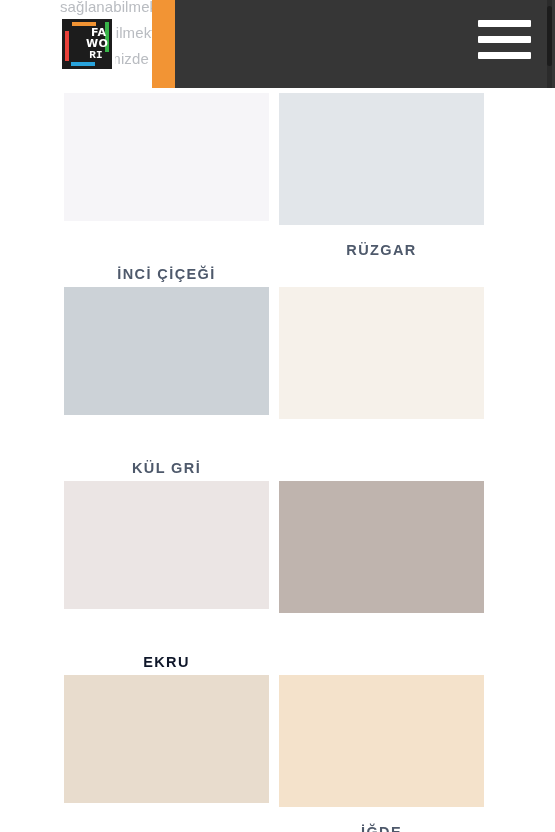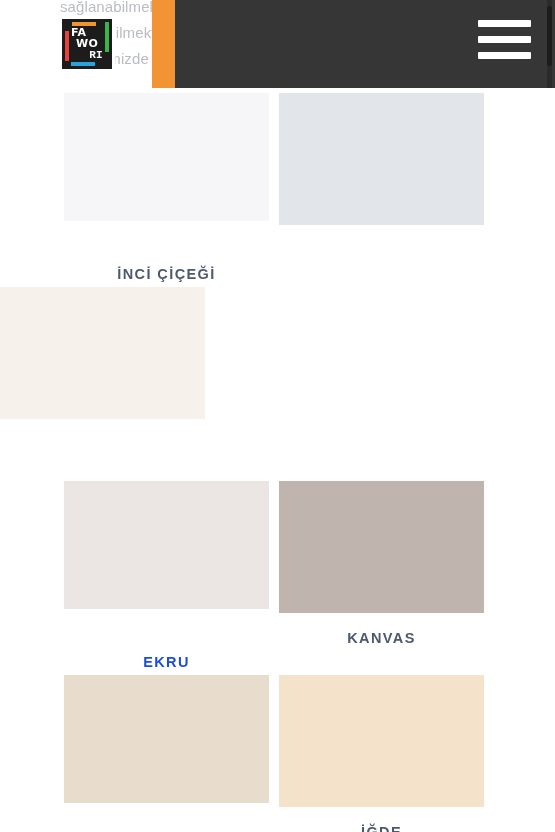--- a/index.html
+++ b/index.html
@@ -95,20 +95,21 @@
   .logo-text {
     position:absolute; inset:0;
     display:flex; flex-direction:column;
     align-items:center; justify-content:center;
     color:#ffffff;
     font-family:"DejaVu Sans", sans-serif;
     font-weight:700;
     font-size:11px;
     line-height:11.5px;
     letter-spacing:.3px;
+    padding-left:20px;
   }
   .logo-text span { display:block; }
   .lt-fa { align-self:flex-start; margin-left:9px; }
   .lt-wo { align-self:center; }
   .lt-ri { align-self:flex-end; margin-right:9px;font-family:Liberation Mono, monospace; }
 
   
   .grid {
     position:absolute;
     left:0; top:88px;
@@ -182,37 +183,41 @@
 
   <div class="grid">
 
     <div class="row">
       <div class="cell left">
         <div class="swatch" style="background: rgb(246, 245, 248);"></div>
         <div class="label" style="color: rgb(78, 89, 107);">İNCİ ÇİÇEĞİ</div>
       </div>
       <div class="cell right">
         <div class="swatch" style="background: rgb(226, 230, 234);"></div>
-      </div>
-    </div>
-
-    <div class="row">
+        <div class="label" style="color: rgb(78, 89, 107);">RÜZGAR</div>
+      </div>
+    </div>
+
+    <div class="row">
+      <div class="cell left">
+        <div class="swatch" style="background: rgb(204, 210, 215);"></div>
+        <div class="label" style="color: rgb(78, 89, 107);">KÜL GRİ</div>
+      </div>
       <div class="cell right">
         <div class="swatch" style="background: rgb(246, 241, 234);"></div>
       </div>
     </div>
 
     <div class="row">
       <div class="cell left">
         <div class="swatch" style="background: rgb(235, 229, 228);"></div>
-        <div class="label" style="color: #1d4ed8;">EKRU</div>
+        <div class="label" style="color: #0f172a;">EKRU</div>
       </div>
       <div class="cell right">
         <div class="swatch" style="background: rgb(191, 180, 174);"></div>
-        <div class="label" style="color: rgb(78, 89, 107);">KANVAS</div>
       </div>
     </div>
 
     <div class="row">
       <div class="cell left">
         <div class="swatch" style="background: rgb(232, 220, 205);"></div>
         <div class="label" style="color: rgb(78, 89, 107);">KETEN BEJİ</div>
       </div>
       <div class="cell right">
         <div class="swatch" style="background: rgb(244, 226, 203);"></div>

